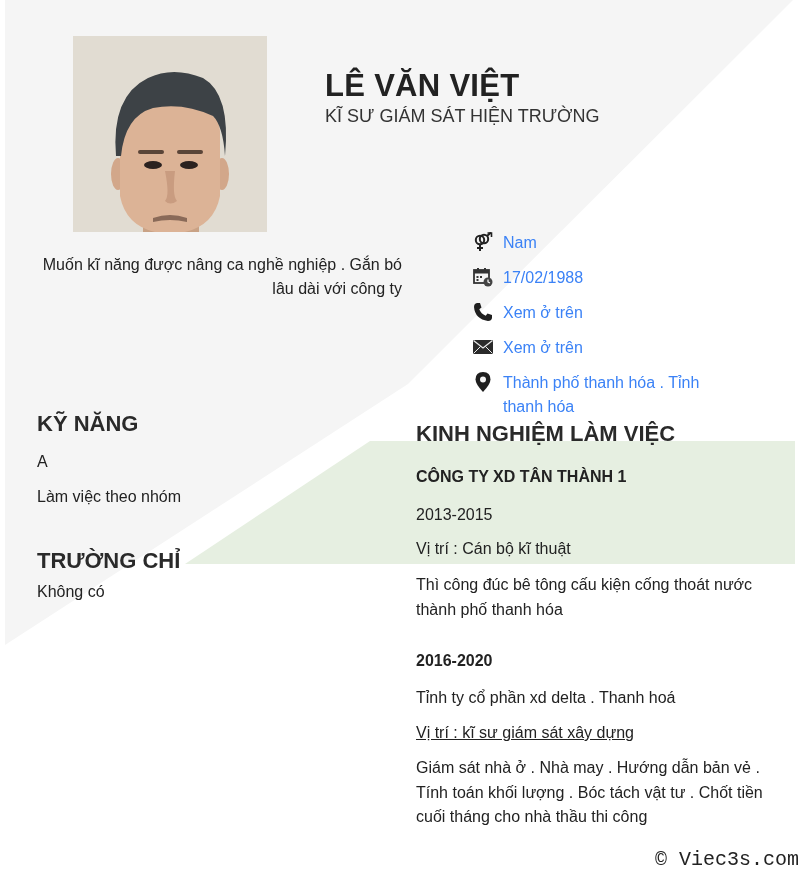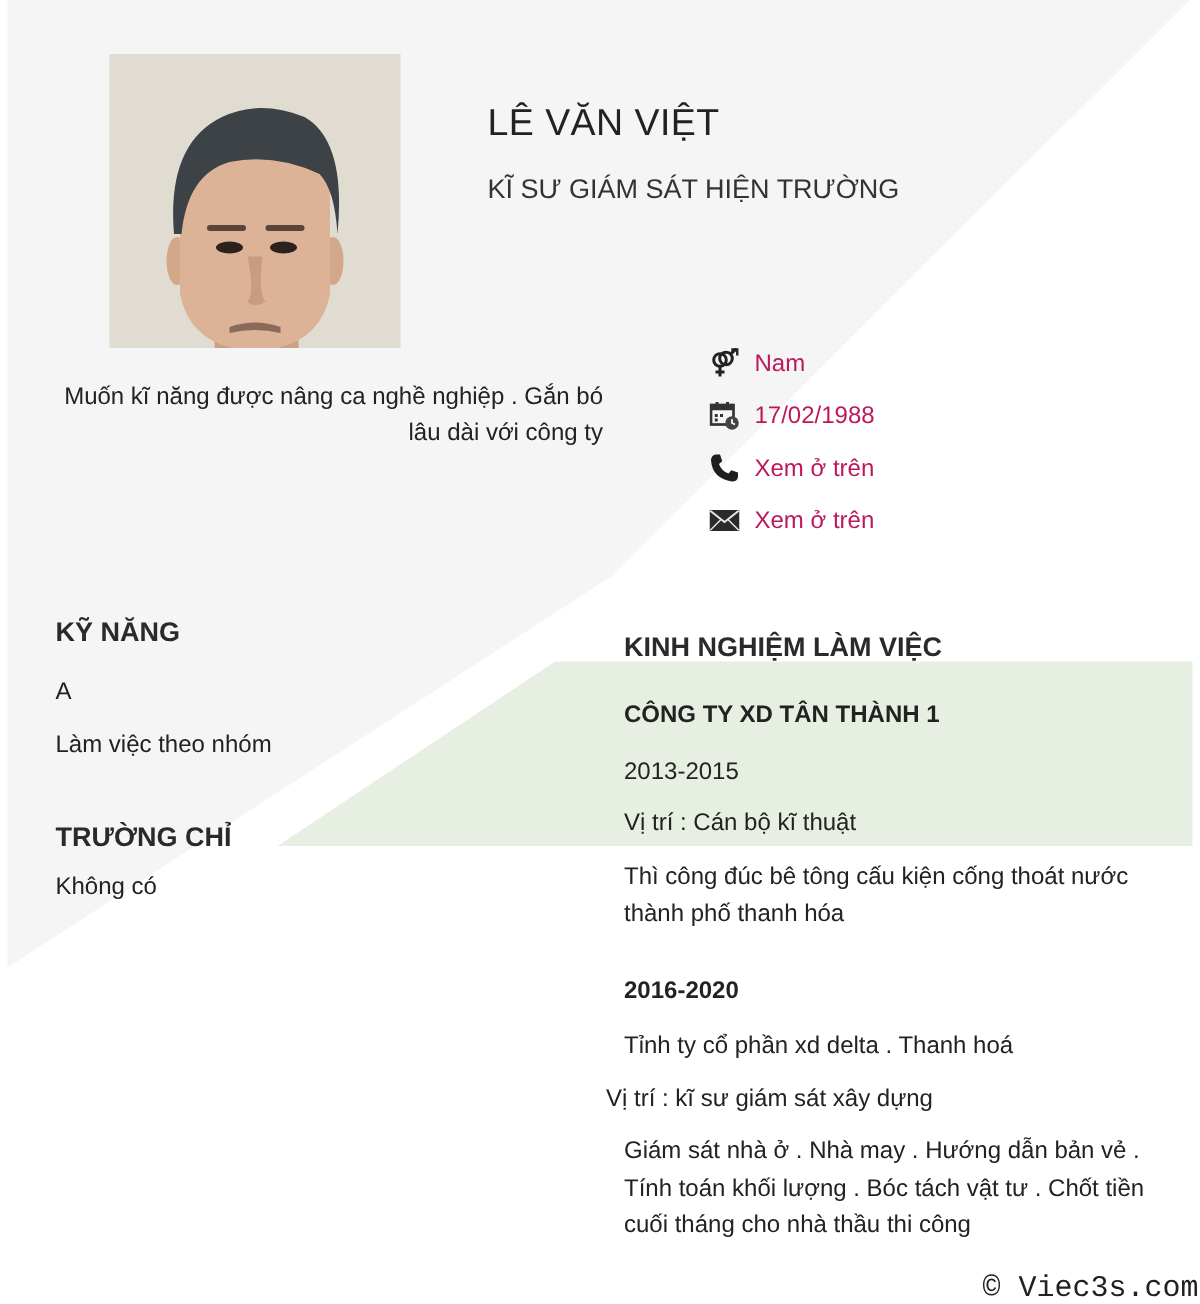--- a/index.html
+++ b/index.html
@@ -13,54 +13,54 @@
     .abs { position: absolute; z-index: 1; }
 
     
     .photo {
       left: 73px; top: 36px; width: 194px; height: 196px;
       background: #e2ddd4; overflow: hidden;
     }
     .photo svg { display: block; }
 
     .name {
-      left: 325px; top: 68px; font-size: 25px; font-weight: normal;
+      left: 325px; top: 68px; font-size: 31px; font-weight: bold;
       letter-spacing: 0.3px; color: #222;
     }
     .title {
-      left: 325px; top: 116px; font-size: 18px; color: #333;
+      left: 325px; top: 106px; font-size: 18px; color: #333;
     }
 
     .objective {
       left: 37px; top: 253px; width: 365px; font-size: 16px; line-height: 24px; color: #222; text-align: right;
     }
 
     .info-list { left: 472px; top: 231px; width: 270px; }
     .info-row { display: flex; align-items: flex-start; margin-bottom: 11px; }
     .info-row .ico { width: 22px; height: 22px; margin-right: 9px; flex: 0 0 22px; display: flex; align-items: center; justify-content: center; }
-    .info-row .txt { font-size: 16px; line-height: 24px; color: #be185d; }
+    .info-row .txt { font-size: 16px; line-height: 24px; color: #3b82f6; }
 
-    .sec-title { font-size: 18px; font-weight: bold; color: #2a2a2a; }
+    .sec-title { font-size: 22px; font-weight: bold; color: #2a2a2a; }
     .item { font-size: 16px; color: #222; }
 
     .skills-title { left: 37px; top: 411px; }
     .skill-1 { left: 37px; top: 453px; }
     .skill-2 { left: 37px; top: 488px; }
     .cert-title { left: 37px; top: 548px; }
     .cert-1 { left: 37px; top: 583px; }
 
     .exp-title { left: 416px; top: 421px; }
     .job1-company { left: 416px; top: 468px; font-size: 16px; font-weight: bold; }
     .job1-period { left: 416px; top: 506px; }
     .job1-position { left: 416px; top: 540px; }
     .job1-desc { left: 416px; top: 572px; width: 370px; line-height: 25px; }
 
     .job2-period { left: 416px; top: 652px; font-size: 16px; font-weight: bold; }
     .job2-company { left: 416px; top: 689px; }
-    .job2-position { left: 404px; top: 724px; }
+    .job2-position { left: 416px; top: 724px; text-decoration: underline; }
     .job2-desc { left: 416px; top: 756px; width: 370px; line-height: 24.5px; }
 
     .footer {
       left: 655px; top: 848px; font-family: "Liberation Mono", "DejaVu Sans Mono", monospace;
       font-size: 20px; color: #222;
     }
   </style>
 </head>
 <body>
 
@@ -141,20 +141,29 @@
     <span class="ico">
       <svg width="20" height="16" viewBox="0 0 20 16">
           <rect x="0" y="1" width="20" height="14" fill="#2a2a2a"></rect>
           <polyline points="0.5,1.5 10,9 19.5,1.5" fill="none" stroke="#e8e8e8" stroke-width="1.3"></polyline>
           <line x1="0.5" y1="14.5" x2="7.5" y2="7.5" stroke="#e8e8e8" stroke-width="1"></line>
           <line x1="19.5" y1="14.5" x2="12.5" y2="7.5" stroke="#e8e8e8" stroke-width="1"></line>
         </svg>
     </span>
     <span class="txt">Xem ở trên</span>
   </div>
+  <div class="info-row">
+    <span class="ico">
+      <svg width="16" height="20" viewBox="0 0 16 20">
+          <path d="M8,0 Q15.5,0 15.5,7.5 Q15.5,12 8,20 Q0.5,12 0.5,7.5 Q0.5,0 8,0 Z" fill="#1f1f1f"></path>
+          <circle cx="8" cy="7.5" r="3" fill="#f5f5f5"></circle>
+        </svg>
+    </span>
+    <span class="txt">Thành phố thanh hóa . Tỉnh thanh hóa</span>
+  </div>
 </div>
 
 <div class="abs sec-title skills-title">KỸ NĂNG</div>
 <div class="abs item skill-1">A</div>
 <div class="abs item skill-2">Làm việc theo nhóm</div>
 
 <div class="abs sec-title cert-title">TRƯỜNG CHỈ</div>
 <div class="abs item cert-1">Không có</div>
 
 <div class="abs sec-title exp-title">KINH NGHIỆM LÀM VIỆC</div>

